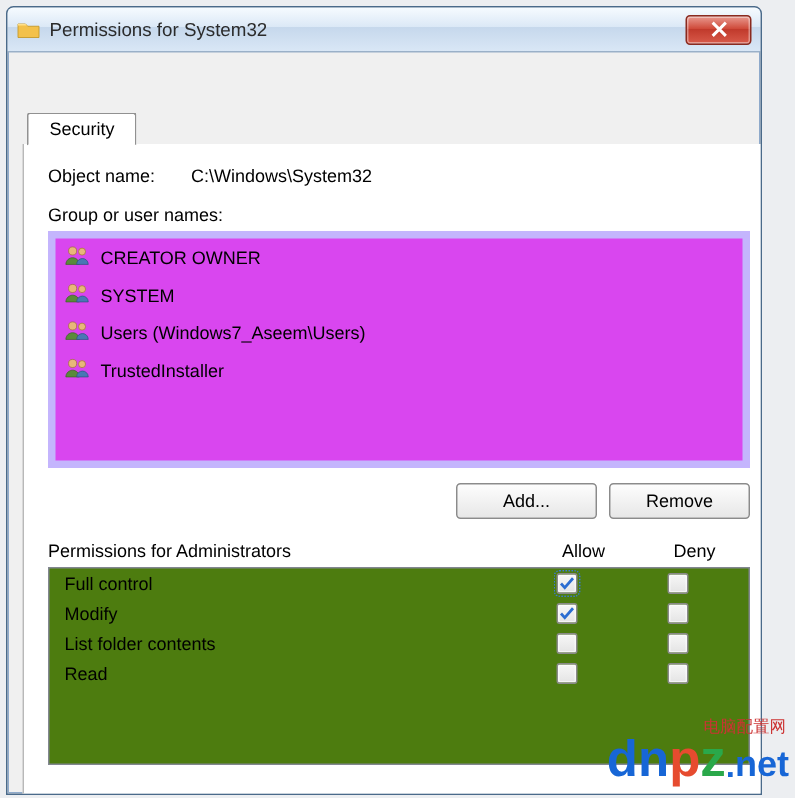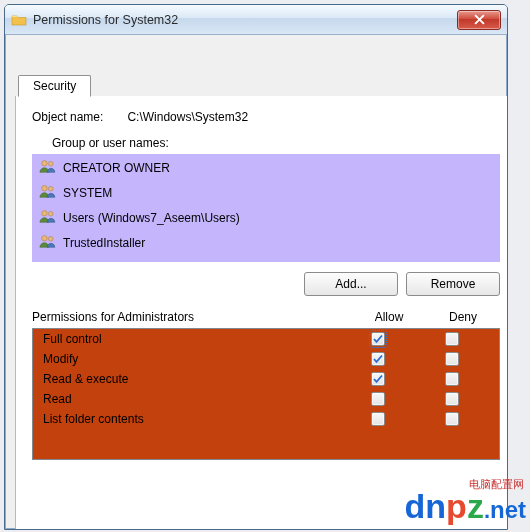--- a/index.html
+++ b/index.html
@@ -72,25 +72,25 @@
     margin-top: 21px;
     border-top: none;
     height: calc(100% - 21px);
   }
   .pane {
     padding: 14px 16px 0;
   }
   .row { display: flex; align-items: center; margin-bottom: 12px; }
   .lbl { white-space: nowrap; }
   .obj-val { margin-left: 24px; }
-  .section-label { margin-top: 4px; margin-bottom: 4px; margin-left: 20px; }
+  .section-label { margin-top: 4px; margin-bottom: 4px; }
   .listbox {
-    border: 1px solid #c4b5fd;
-    background: #c4b5fd;
-    height: 108px;
+    border: 5px solid #c4b5fd;
+    background: #d946ef;
+    height: 158px;
     overflow: auto;
   }
   .list-item {
     display: flex; align-items: center;
     padding: 3px 6px;
     gap: 6px;
     cursor: default;
   }
   .list-item.selected {
     background: #f0f0f0;
@@ -112,21 +112,21 @@
     padding: 0 10px;
   }
   .perm-header {
     display: flex; 
     margin-bottom: 4px;
   }
   .perm-header .ph-name { flex: 1; }
   .colhead { width: 74px; text-align: center; }
   .perm-box {
     border: 1px solid #828790;
-    background: #c2410c;
+    background: #4d7c0f;
     height: 132px;
     overflow: hidden;
   }
   .perm-row {
     display: flex; align-items: center;
     padding: 3px 10px;
   }
   .perm-row .pname { flex: 1; }
   .perm-cell {
     width: 74px;
@@ -261,43 +261,30 @@
                 <svg viewBox="0 0 10 10">
                   <path d="M1 5l2.5 2.8L9 1.5" stroke="#2b6dd1" stroke-width="1.8" fill="none"></path>
                 </svg>
               </span>
             </span>
             <span class="perm-cell">
               <span class="chk"></span>
             </span>
           </div>
           <div class="perm-row">
-            <span class="pname">Read &amp; execute</span>
-            <span class="perm-cell">
-              <span class="chk checked">
-                <svg viewBox="0 0 10 10">
-                  <path d="M1 5l2.5 2.8L9 1.5" stroke="#2b6dd1" stroke-width="1.8" fill="none"></path>
-                </svg>
-              </span>
+            <span class="pname">List folder contents</span>
+            <span class="perm-cell">
+              <span class="chk"></span>
             </span>
             <span class="perm-cell">
               <span class="chk"></span>
             </span>
           </div>
           <div class="perm-row">
             <span class="pname">Read</span>
-            <span class="perm-cell">
-              <span class="chk"></span>
-            </span>
-            <span class="perm-cell">
-              <span class="chk"></span>
-            </span>
-          </div>
-          <div class="perm-row">
-            <span class="pname">List folder contents</span>
             <span class="perm-cell">
               <span class="chk"></span>
             </span>
             <span class="perm-cell">
               <span class="chk"></span>
             </span>
           </div>
         </div>
     </div>
   </div>

